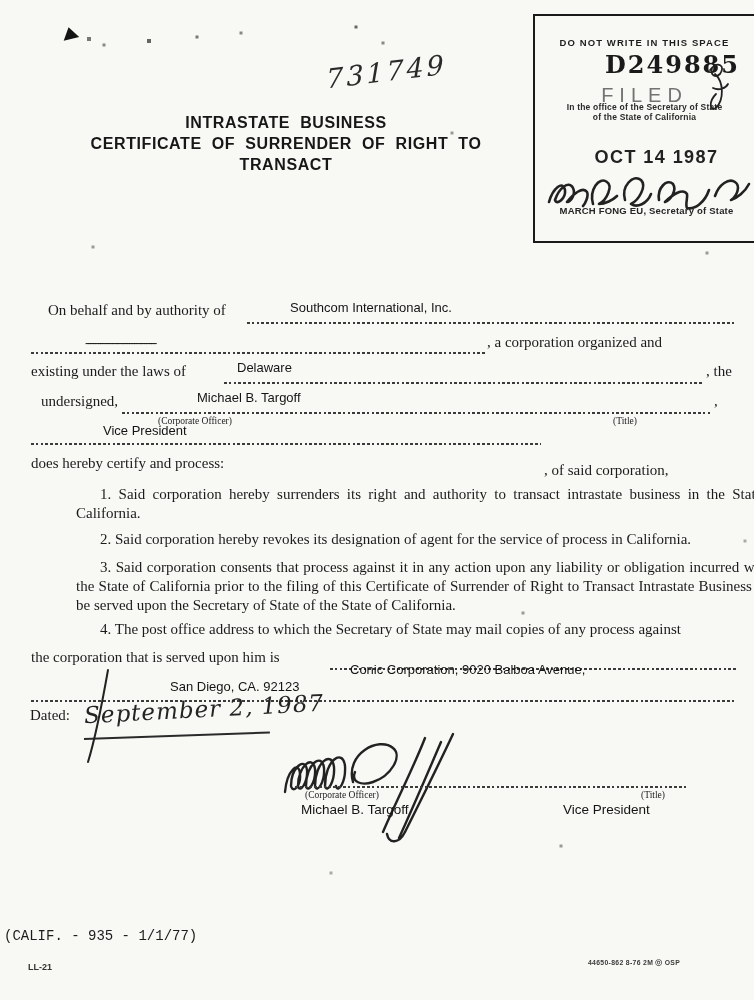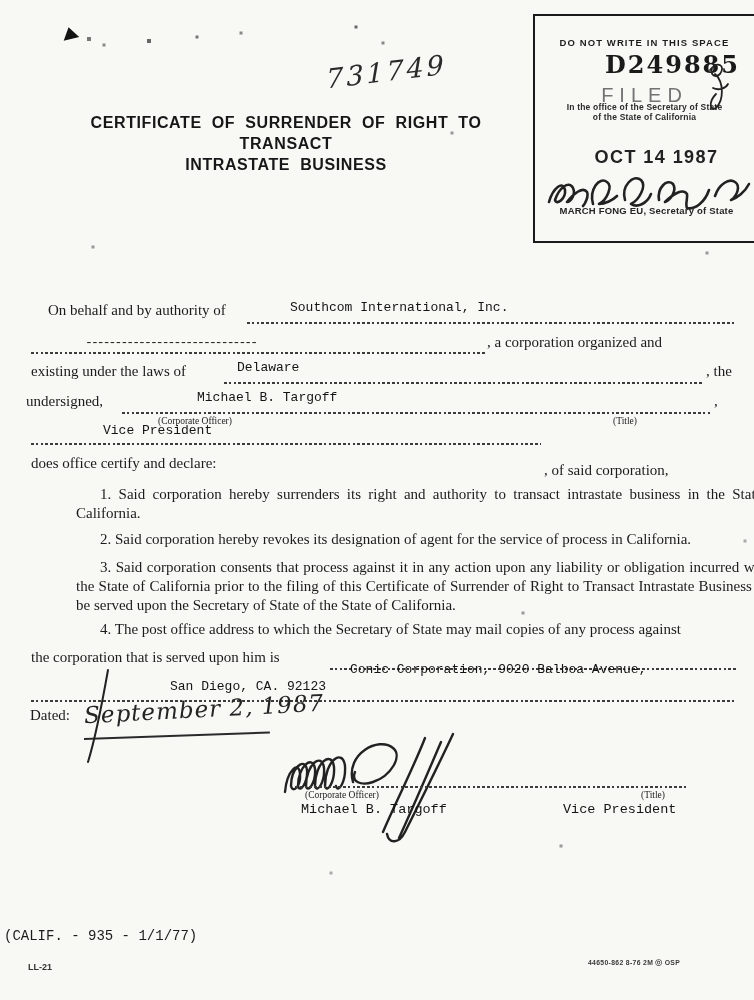--- a/index.html
+++ b/index.html
@@ -3,21 +3,21 @@
 <meta charset="utf-8">
 <style>
   html,body{margin:0;padding:0;background:#e9e9e7;}
   .page{
     position:relative;width:754px;height:1000px;margin:0 auto;
     background:#f8f8f5;overflow:hidden;color:#1b1b1b;
     font-family:"Liberation Serif",serif;
   }
   .abs{position:absolute;}
   .serif{font-family:"Liberation Serif",serif;font-size:15px;white-space:nowrap;}
-  .mono{font-family:Liberation Mono, monospace;font-size:13px;white-space:pre;color:#141414;}
+  .mono{font-family:Liberation Sans, sans-serif;font-size:13px;white-space:pre;color:#141414;}
   .rule{position:absolute;height:2px;background-image:repeating-linear-gradient(90deg,#3b3b3b 0 2.6px,transparent 2.6px 4.8px);}
   .cap{font-family:"Liberation Serif",serif;font-size:9.5px;color:#222;white-space:nowrap;}
   .doc-title{
     position:absolute;left:40px;top:112px;width:492px;text-align:center;
     font-family:"Liberation Sans",sans-serif;font-weight:bold;font-size:16px;
     letter-spacing:.6px;word-spacing:5px;line-height:21px;color:#171717;
   }
   .hand-number{
     position:absolute;left:326px;top:56px;
     font-family:"DejaVu Serif",serif;font-style:italic;font-size:27px;
@@ -67,22 +67,22 @@
 <body>
 
 <div class="page">
 
   <div class="tri"></div>
   <div class="speckles"></div>
 
   <div class="hand-number">731749</div>
 
   <div class="doc-title">
+    <div>INTRASTATE BUSINESS</div>
     <div>CERTIFICATE OF SURRENDER OF RIGHT TO TRANSACT</div>
-    <div>INTRASTATE BUSINESS</div>
   </div>
 
   <div class="stamp-box">
     <div class="row dnw" style="top:21px;">DO NOT WRITE IN THIS SPACE</div>
     <div class="row filenum" style="top:34px;left:-14px;text-align:right;">D249885</div>
     <div class="row filed" style="top:68px;">FILED</div>
     <div class="row filed-sub" style="top:86px;">In the office of the Secretary of State</div>
     <div class="row filed-sub" style="top:96px;">of the State of California</div>
     <div class="row datestamp" style="top:130px;left:12px;">OCT 14 1987</div>
     <div class="row secline" style="top:189px;left:2px;">MARCH FONG EU,  Secretary of State</div>
@@ -102,32 +102,32 @@
 
   <div class="abs mono" style="left:85px;top:335px;letter-spacing:-1.9px;">-----------------------------</div>
   <div class="rule" style="left:31px;top:352px;width:455px;"></div>
   <div class="abs serif" style="left:487px;top:334px;">, a corporation organized and</div>
 
   <div class="abs serif" style="left:31px;top:363px;">existing under the laws of</div>
   <div class="rule" style="left:224px;top:382px;width:480px;"></div>
   <div class="abs mono" style="left:237px;top:360px;">Delaware</div>
   <div class="abs serif" style="left:706px;top:363px;">, the</div>
 
-  <div class="abs serif" style="left:26px;top:393px;">undersigned,</div>
+  <div class="abs serif" style="left:41px;top:393px;">undersigned,</div>
   <div class="rule" style="left:122px;top:412px;width:590px;"></div>
   <div class="abs mono" style="left:197px;top:390px;">Michael B. Targoff</div>
   <div class="abs serif" style="left:714px;top:393px;">,</div>
   <div class="abs cap" style="left:158px;top:416px;">(Corporate Officer)</div>
   <div class="abs cap" style="left:613px;top:416px;">(Title)</div>
 
   <div class="rule" style="left:31px;top:443px;width:510px;"></div>
   <div class="abs mono" style="left:103px;top:423px;">Vice President</div>
   <div class="abs serif" style="left:544px;top:424px;margin-top:38px;">, of said corporation,</div>
 
-  <div class="abs serif" style="left:31px;top:455px;">does office certify and declare:</div>
+  <div class="abs serif" style="left:31px;top:455px;">does hereby certify and process:</div>
 
   <div class="para" style="top:485px;">1.  Said corporation hereby surrenders its right and authority to transact intrastate business in the State of California.</div>
   <div class="para" style="top:530px;">2.  Said corporation hereby revokes its designation of agent for the service of process in California.</div>
   <div class="para" style="top:558px;">3.  Said corporation consents that process against it in any action upon any liability or obligation incurred within the State of California prior to the filing of this Certificate of Surrender of Right to Transact Intrastate Business may be served upon the Secretary of State of the State of California.</div>
   <div class="para" style="top:620px;">4.  The post office address to which the Secretary of State may mail copies of any process against</div>
 
   <div class="abs serif" style="left:31px;top:649px;">the corporation that is served upon him is</div>
   <div class="rule" style="left:330px;top:668px;width:407px;"></div>
   <div class="abs mono" style="left:350px;top:662px;">Conic Corporation, 9020 Balboa Avenue,</div>
   <div class="rule" style="left:31px;top:700px;width:706px;"></div>

